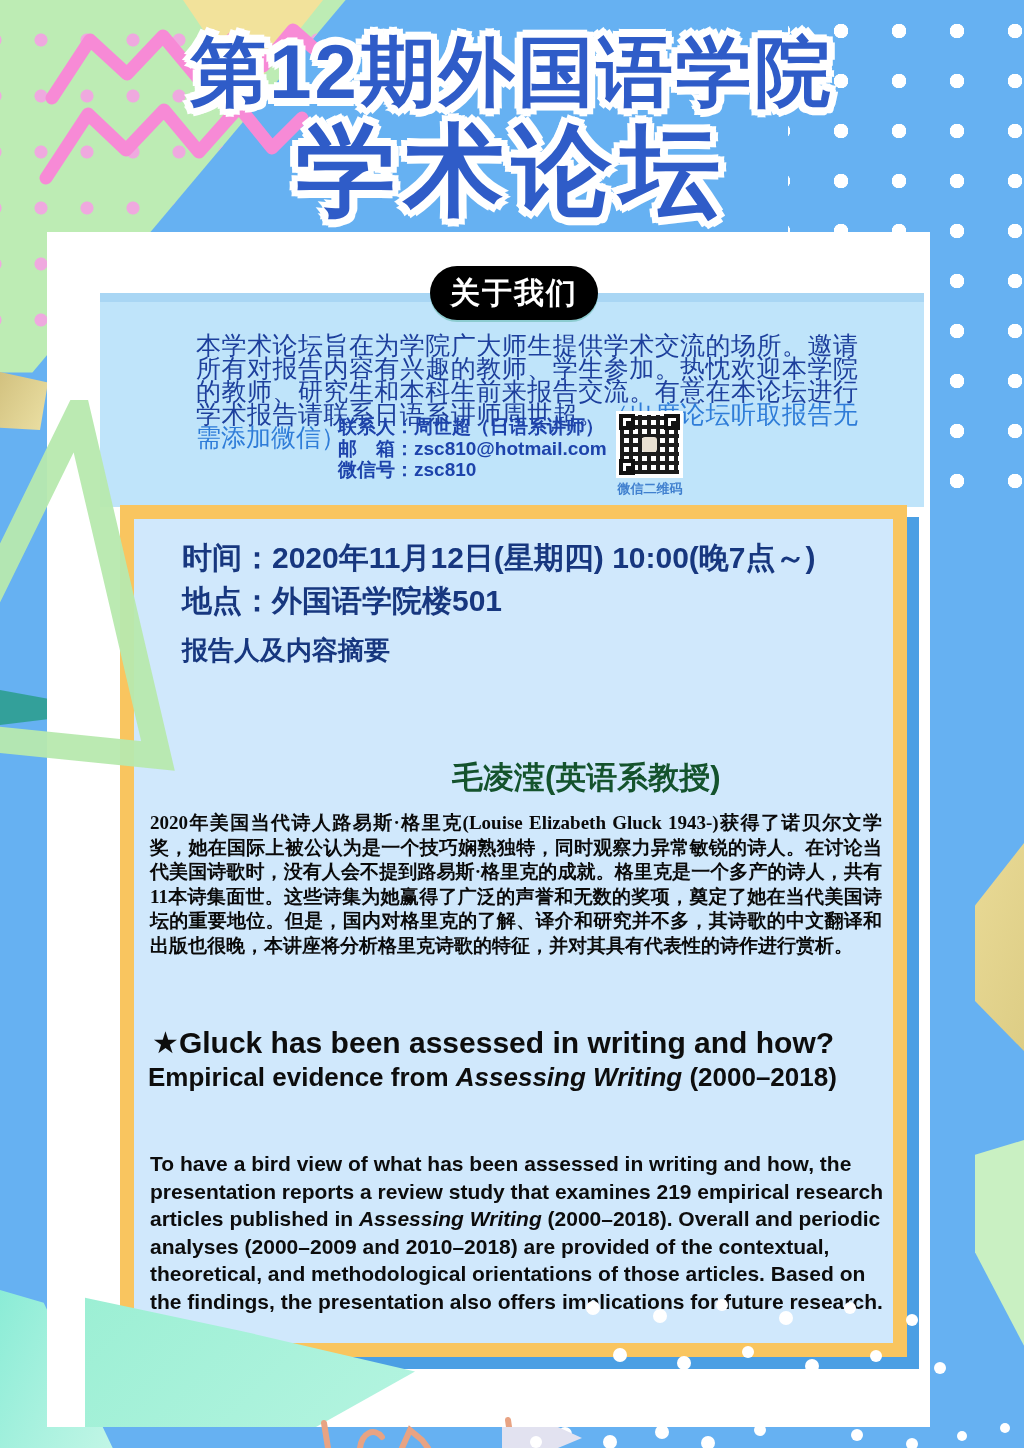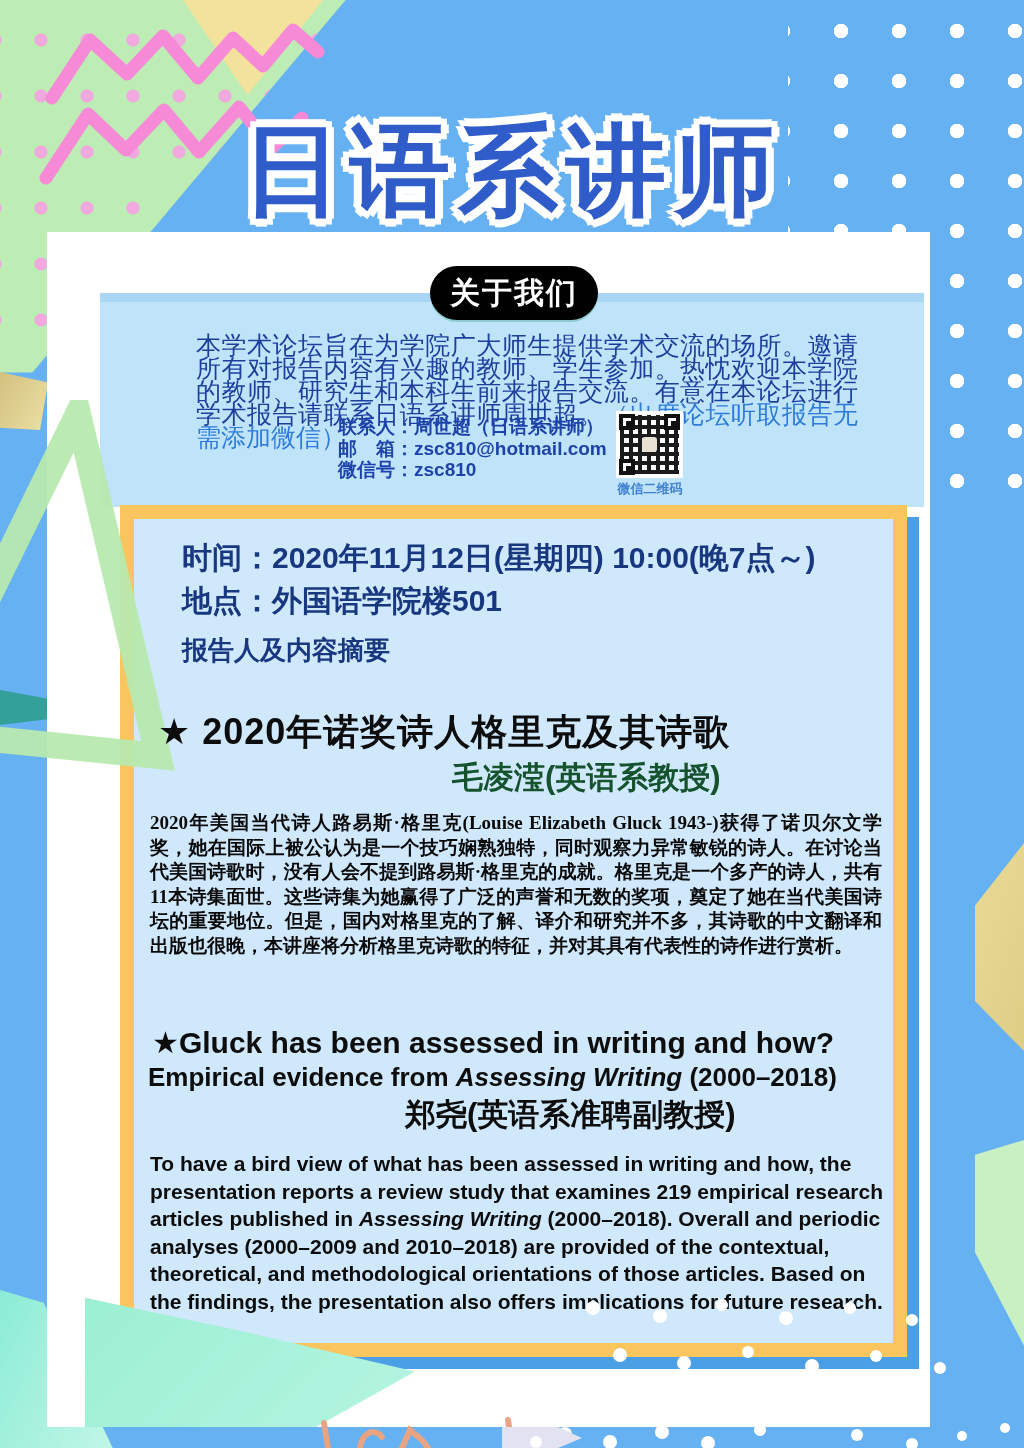--- a/index.html
+++ b/index.html
@@ -110,21 +110,22 @@
   <div class="abs deco-teal-strip"></div>
   <div class="abs deco-right-khaki"></div>
   <div class="abs deco-right-green"></div>
   <div class="abs deco-bl-aqua"></div>
 
   <svg class="abs" style="left:0;top:0;z-index:1;" width="420" height="230" viewBox="0 0 420 230">
     <polyline points="52,98 90,40 127,74 163,36 198,78 233,38 263,66 293,30 318,52" fill="none" stroke="#f78ad6" stroke-width="13" stroke-linecap="round" stroke-linejoin="round"></polyline>
     <polyline points="46,178 88,114 126,150 164,110 199,152 239,107 272,148 302,118" fill="none" stroke="#f78ad6" stroke-width="13" stroke-linecap="round" stroke-linejoin="round"></polyline>
   </svg>
 
-  <div class="abs title title-2">日语系讲师</div>
+  <div class="abs title title-1">第12期外国语学院</div>
+  <div class="abs title title-2">学术论坛</div>
 
   <div class="abs card"></div>
 
   <div class="abs about-panel"></div>
   <div class="abs about-topbar"></div>
   <div class="abs about-pill">关于我们</div>
 
   <div class="abs about-intro"><span>本学术论坛旨在为学院广大师生提供学术交流的场所。邀请所有对报告内容有兴趣的教师、学生参加。热忱欢迎本学院的教师、研究生和本科生前来报告交流。有意在本论坛进行学术报告请联系日语系讲师周世超。</span><span class="note">（出席论坛听取报告无需添加微信）</span></div>
 
   <div class="abs contact">
@@ -148,27 +149,25 @@
   </div>
   <div class="abs qr-caption">微信二维码</div>
 
   <div class="abs box-shadow"></div>
   <div class="abs program-box"></div>
 
   <div class="abs evt evt-time">时间：2020年11月12日(星期四) 10:00(晚7点～)</div>
   <div class="abs evt evt-loc">地点：外国语学院楼501</div>
   <div class="abs evt evt-sec">报告人及内容摘要</div>
 
-  <div class="abs talk1-title">★ 2020年诺奖诗人格里克及其诗歌</div>
   <div class="abs talk1-speaker">毛凌滢(英语系教授)</div>
   <div class="abs talk1-abs">2020年美国当代诗人路易斯·格里克(Louise Elizabeth Gluck 1943-)获得了诺贝尔文学奖，她在国际上被公认为是一个技巧娴熟独特，同时观察力异常敏锐的诗人。在讨论当代美国诗歌时，没有人会不提到路易斯·格里克的成就。格里克是一个多产的诗人，共有11本诗集面世。这些诗集为她赢得了广泛的声誉和无数的奖项，奠定了她在当代美国诗坛的重要地位。但是，国内对格里克的了解、译介和研究并不多，其诗歌的中文翻译和出版也很晚，本讲座将分析格里克诗歌的特征，并对其具有代表性的诗作进行赏析。</div>
 
   <div class="abs talk2-title1">★Gluck has been assessed in writing and how?</div>
   <div class="abs talk2-title2"><span>Empirical evidence from </span><span class="it">Assessing Writing</span><span> (2000–2018)</span></div>
-  <div class="abs talk2-speaker">郑尧(英语系准聘副教授)</div>
   <div class="abs talk2-abs"><span>To have a bird view of what has been assessed in writing and how, the presentation reports a review study that examines 219 empirical research articles published in </span><span class="it">Assessing Writing</span><span> (2000–2018). Overall and periodic analyses (2000–2009 and 2010–2018) are provided of the contextual, theoretical, and methodological orientations of those articles. Based on the findings, the presentation also offers implications for future research.</span></div>
 
   <svg class="abs" style="left:-90px;top:400px;z-index:5;" width="290" height="390" viewBox="0 0 290 390">
     <polygon points="168,14 248,356 12,332" fill="none" stroke="#b7e9ae" stroke-width="26" opacity="0.95"></polygon>
   </svg>
 
   <div class="abs deco-aqua-poly"></div>
 
   <svg class="abs" style="left:0;top:1280px;z-index:6;" width="1024" height="168" viewBox="0 0 1024 168">
     <g fill="#fff">

